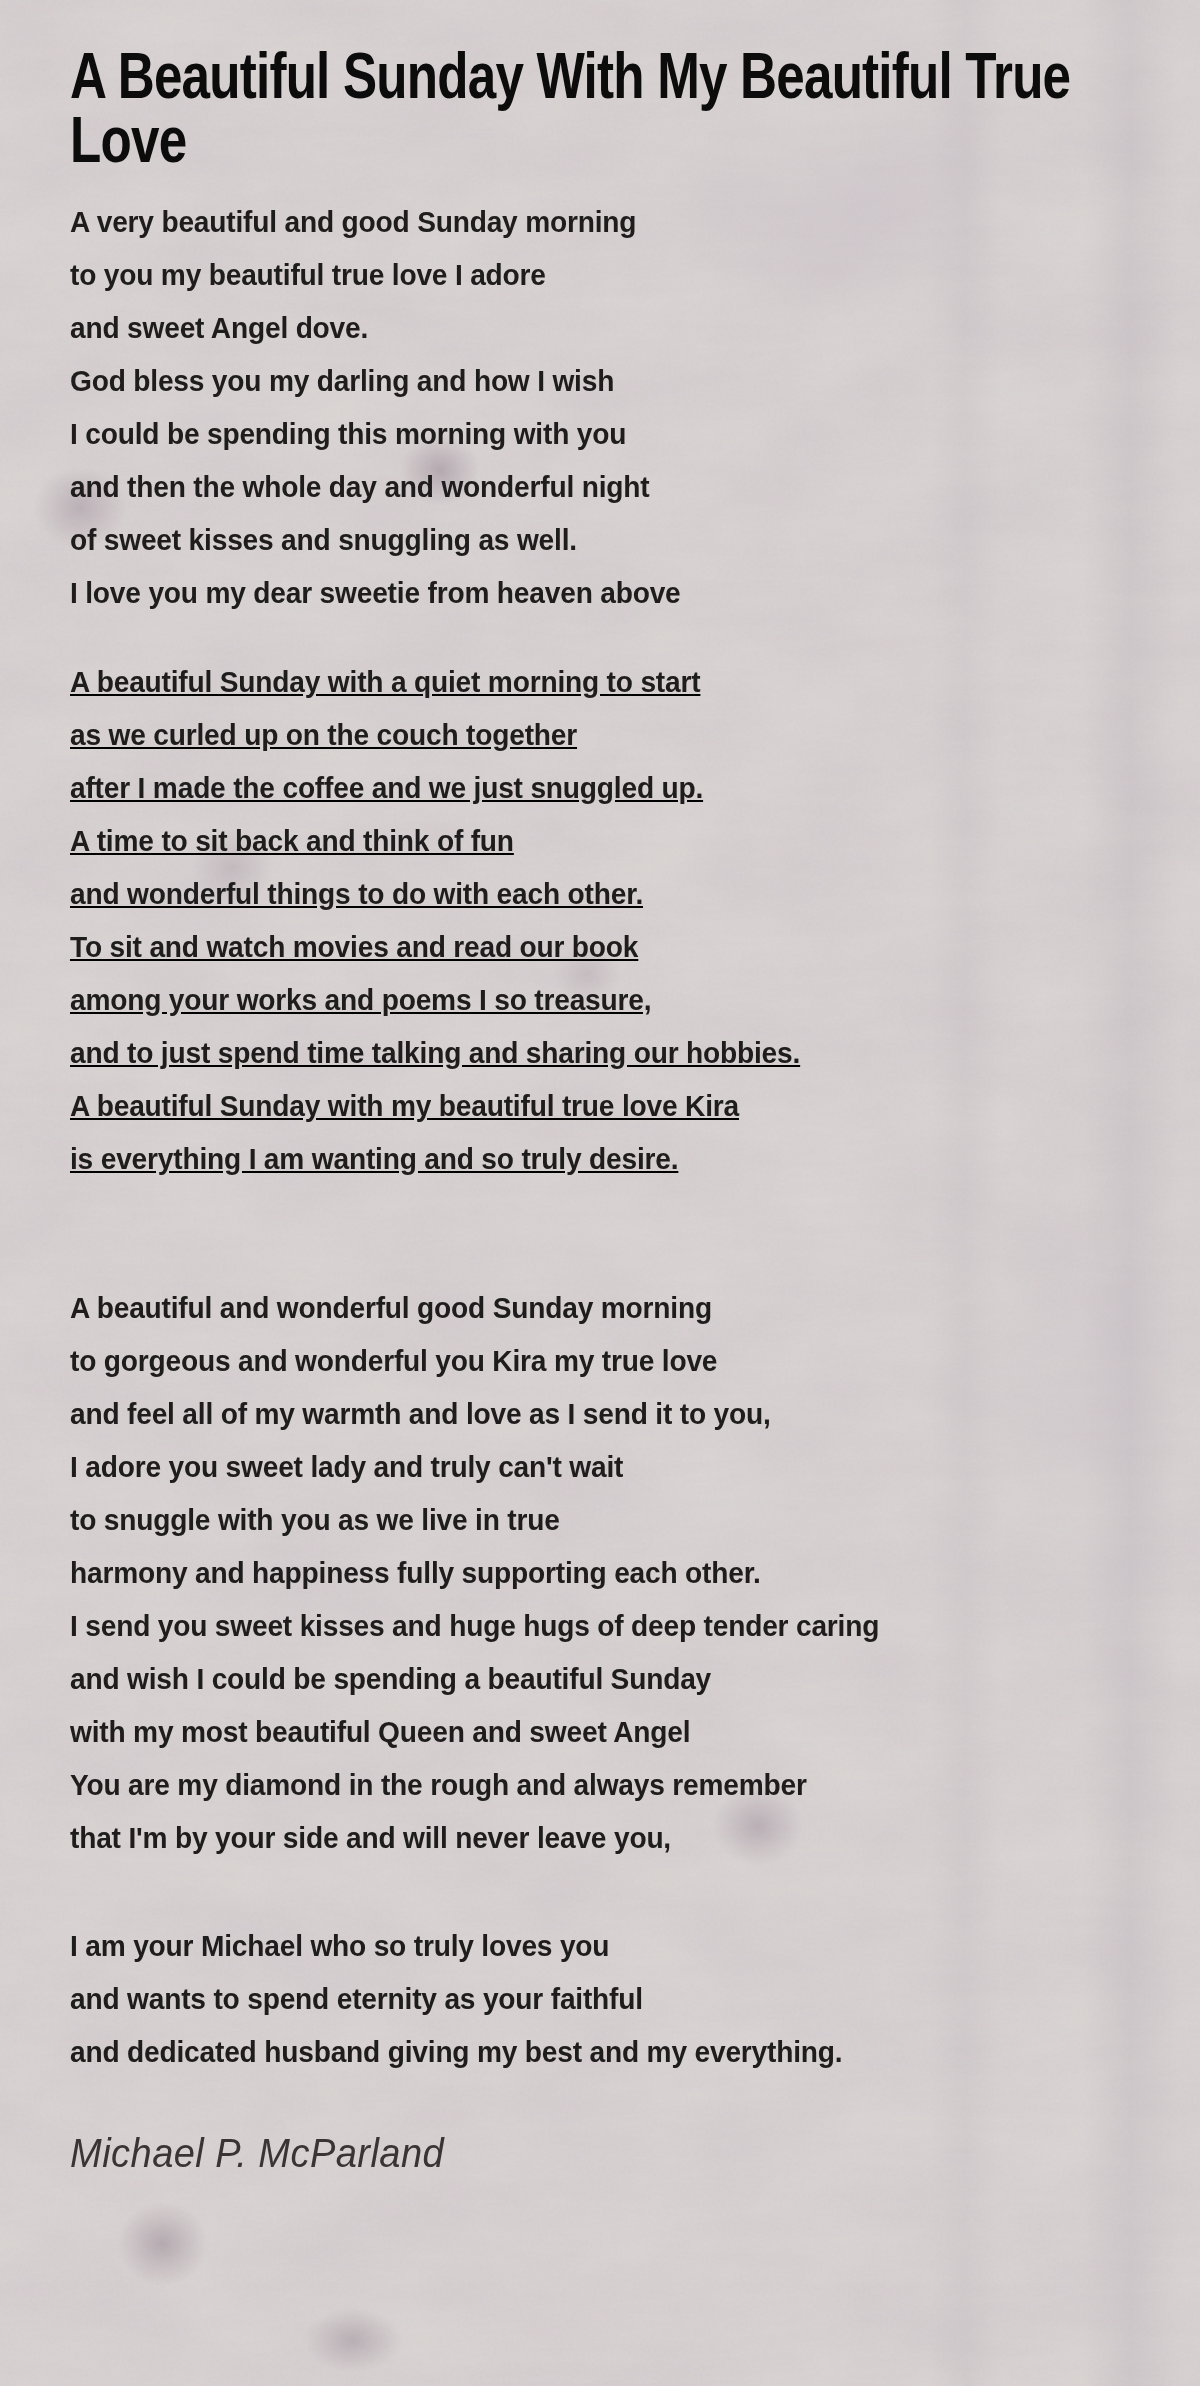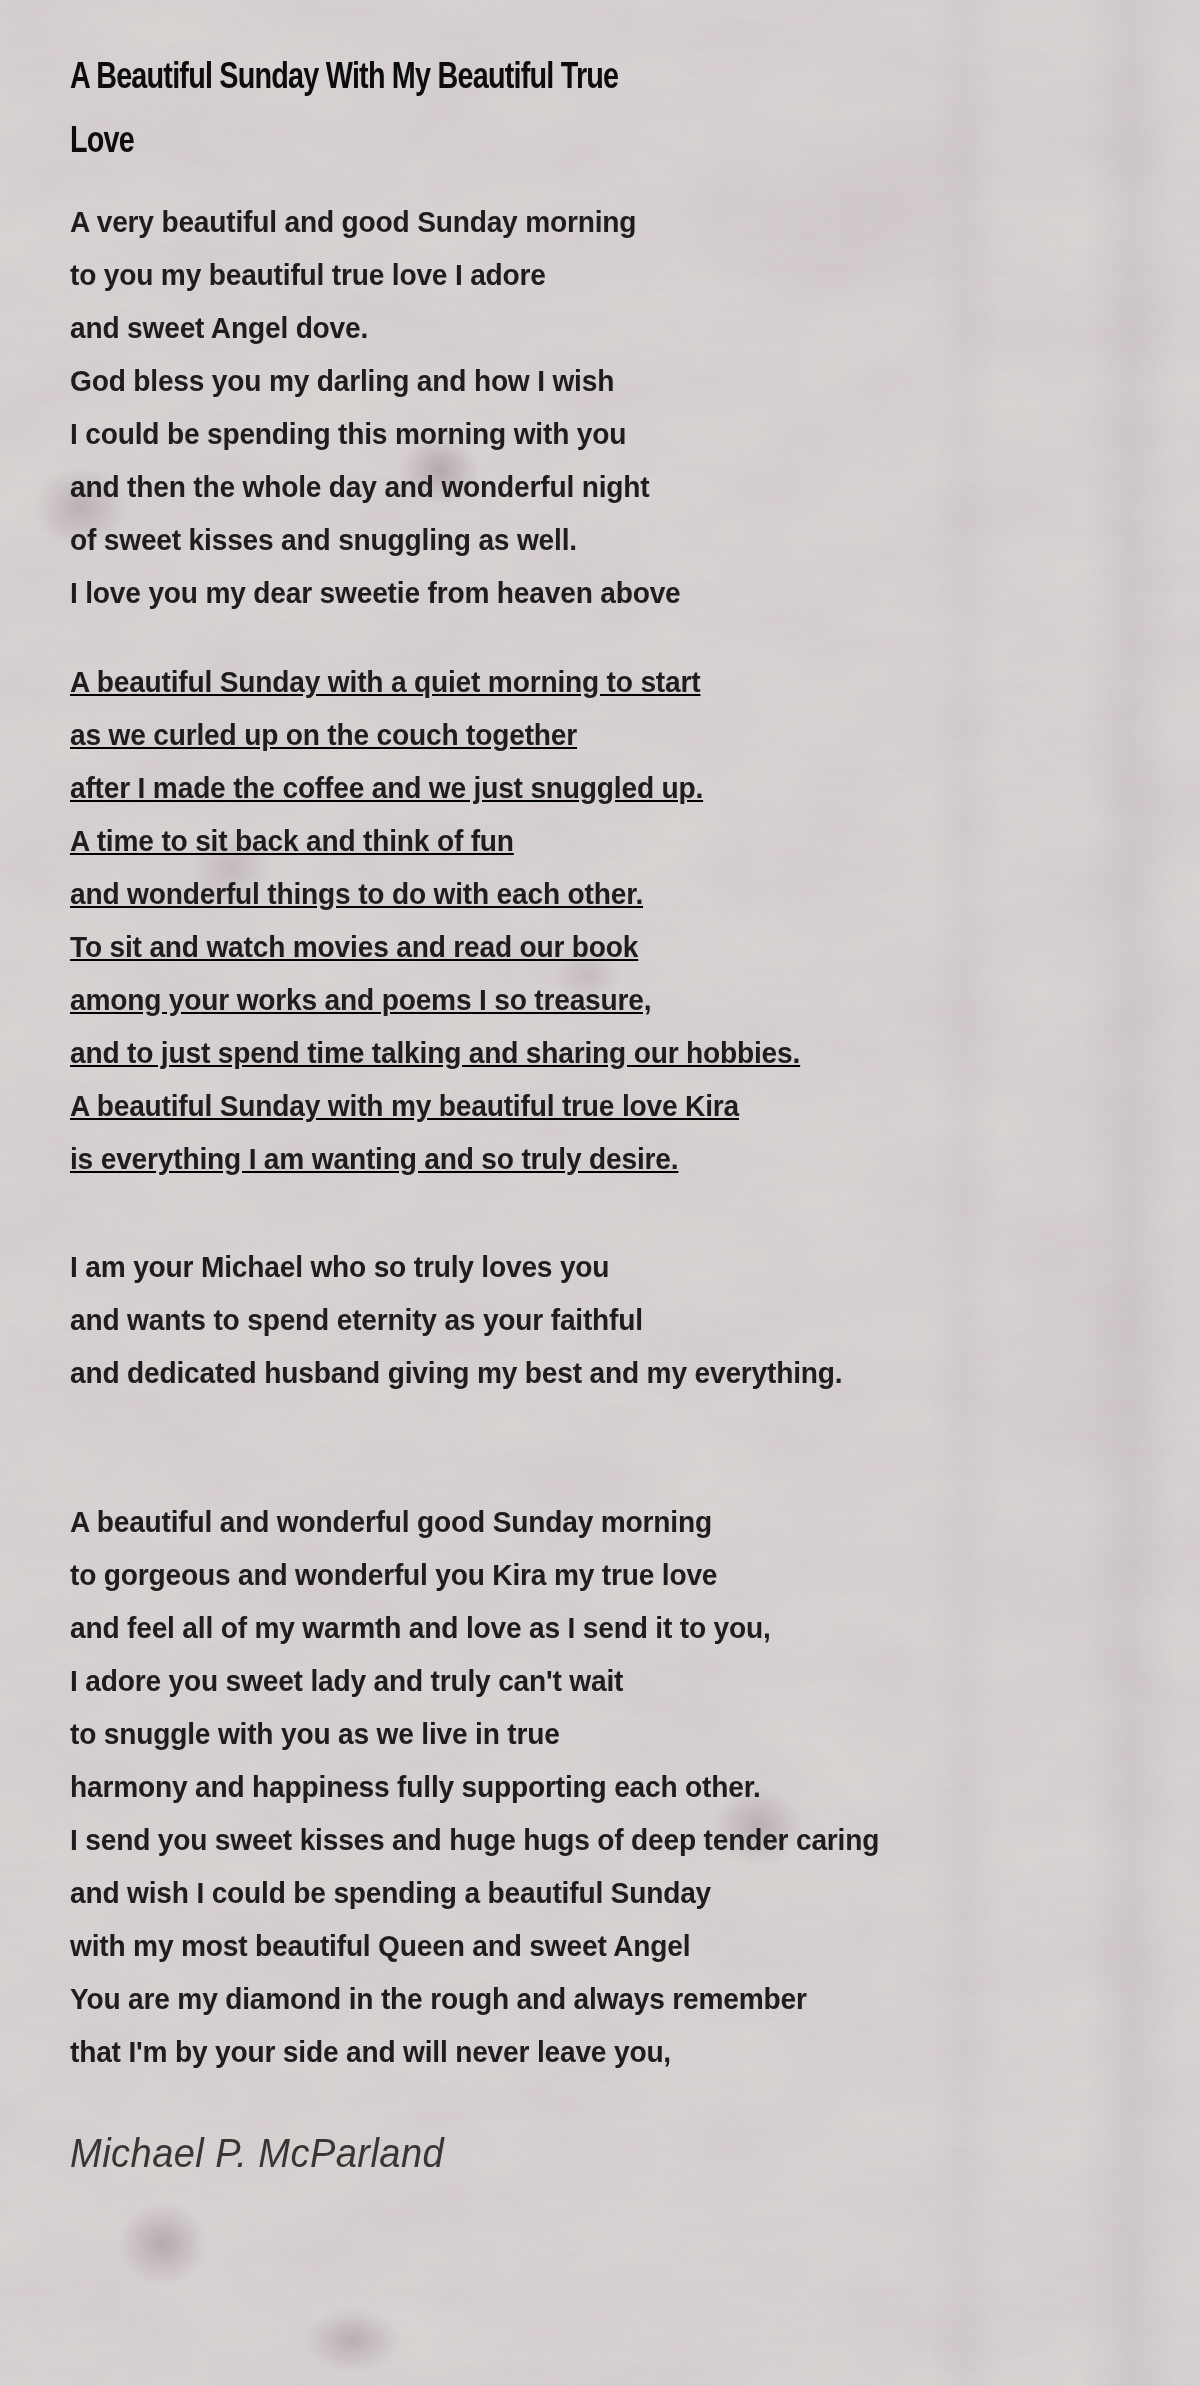--- a/index.html
+++ b/index.html
@@ -26,21 +26,21 @@
   .stain.s9 { left:890px;  top:1080px; width:400px; height:640px; border-radius:45%; background:radial-gradient(closest-side, rgba(192,182,194,.16), rgba(192,182,194,0) 75%); }
   .seam  { position:absolute; top:0; height:100%; width:95px; left:1083px; pointer-events:none;
            background:linear-gradient(90deg, rgba(150,140,155,0), rgba(150,140,155,.13), rgba(150,140,155,0)); }
   .seam2 { position:absolute; top:0; height:100%; width:70px; left:930px; pointer-events:none;
            background:linear-gradient(90deg, rgba(150,140,155,0), rgba(150,140,155,.08), rgba(150,140,155,0)); }
 
   .content { position:absolute; left:70px; top:0; width:1110px; }
 
   .title {
     margin:44px 0 24px 0;
-    font-size:36px;
+    font-size:64px;
     line-height:64px;
     font-weight:bold;
     letter-spacing:-1px;
     color:#0d0c0c;
   }
   .title .tline { display:block; white-space:nowrap; transform:scaleX(.80); transform-origin:0 50%; }
 
   .line {
     font-size:29px;
     font-weight:bold;
@@ -127,35 +127,35 @@
           <div class="line">as we curled up on the couch together</div>
           <div class="line">after I made the coffee and we just snuggled up.</div>
           <div class="line">A time to sit back and think of fun</div>
           <div class="line">and wonderful things to do with each other.</div>
           <div class="line">To sit and watch movies and read our book</div>
           <div class="line">among your works and poems I so treasure,</div>
           <div class="line">and to just spend time talking and sharing our hobbies.</div>
           <div class="line">A beautiful Sunday with my beautiful true love Kira</div>
           <div class="line">is everything I am wanting and so truly desire.</div>
         </div>
-        <div class="stanza st-4">
-          <div class="line">I am your Michael who so truly loves you</div>
-          <div class="line">and wants to spend eternity as your faithful</div>
-          <div class="line">and dedicated husband giving my best and my everything.</div>
-        </div>
         <div class="stanza st-3">
           <div class="line">A beautiful and wonderful good Sunday morning</div>
           <div class="line">to gorgeous and wonderful you Kira my true love</div>
           <div class="line">and feel all of my warmth and love as I send it to you,</div>
           <div class="line">I adore you sweet lady and truly can't wait</div>
           <div class="line">to snuggle with you as we live in true</div>
           <div class="line">harmony and happiness fully supporting each other.</div>
           <div class="line">I send you sweet kisses and huge hugs of deep tender caring</div>
           <div class="line">and wish I could be spending a beautiful Sunday</div>
           <div class="line">with my most beautiful Queen and sweet Angel</div>
           <div class="line">You are my diamond in the rough and always remember</div>
           <div class="line">that I'm by your side and will never leave you,</div>
         </div>
+        <div class="stanza st-4">
+          <div class="line">I am your Michael who so truly loves you</div>
+          <div class="line">and wants to spend eternity as your faithful</div>
+          <div class="line">and dedicated husband giving my best and my everything.</div>
+        </div>
       </div>
     <div class="signature">Michael P. McParland</div>
   </main>
 
 </div>
 
 </body></html>

